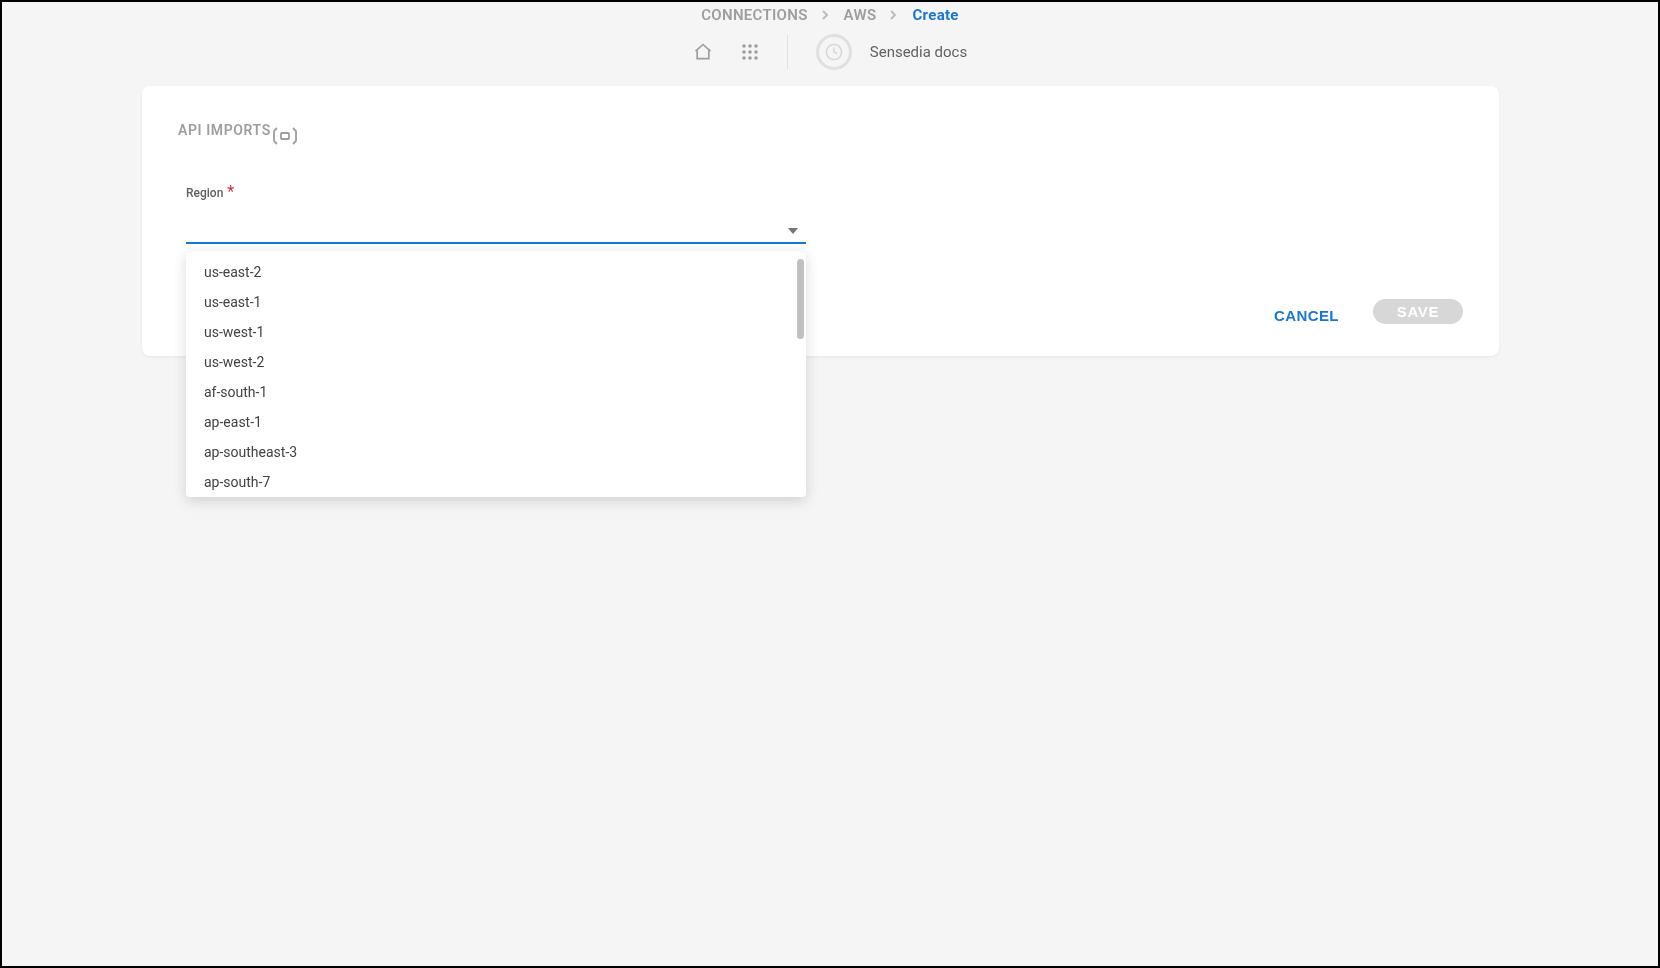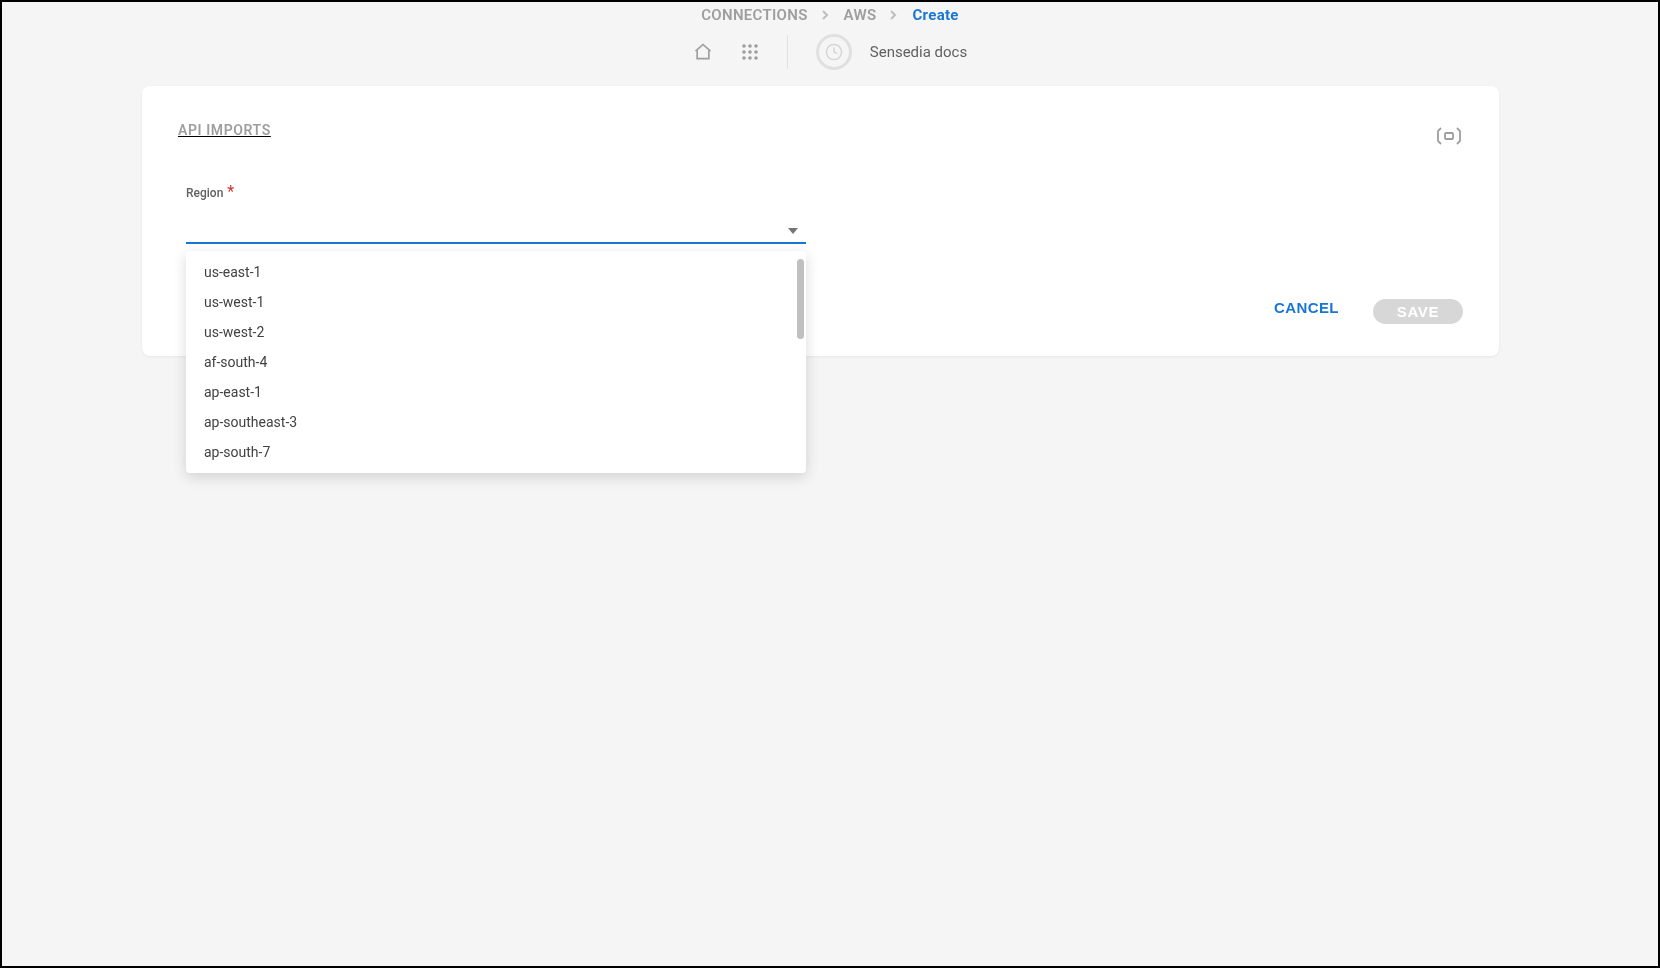--- a/index.html
+++ b/index.html
@@ -92,22 +92,20 @@
       border-radius: 8px;
       margin: 16px 159px 0 140px;
       box-shadow: 0 1px 3px rgba(0,0,0,0.06);
       padding: 36px 36px 32px 36px;
       position: relative;
       min-height: 270px;
     }
     .card-header {
       display: flex;
       align-items: flex-start;
-      justify-content: space-between;
-      text-decoration: underline;
     }
     .card-title {
       font-size: 14px;
       font-weight: 600;
       letter-spacing: 0.6px;
       color: #9e9e9e;
     }
     .api-icon {
       color: #9e9e9e;
     }
@@ -178,21 +176,21 @@
       width: 7px;
       height: 80px;
       background: #c0c0c0;
       border-radius: 4px;
     }
     .card-actions {
       position: absolute;
       right: 36px;
       bottom: 32px;
       display: flex;
-      align-items: flex-start;
+      align-items: flex-end;
       gap: 34px;
     }
     .btn-cancel {
       background: none;
       border: none;
       color: #1976d2;
       font-size: 15px;
       font-weight: 600;
       letter-spacing: 0.4px;
       cursor: pointer;
@@ -282,24 +280,25 @@
         <div class="select-field">
           <input class="select-input" type="text" autofocus="" value="" style="">
           <span class="select-caret">
             <svg width="10" height="6" viewBox="0 0 10 6">
                 <path d="M0 0 L5 6 L10 0 Z" fill="#757575"></path>
               </svg>
           </span>
 
           <div class="dropdown">
             <div class="dropdown-inner">
+              <div class="dropdown-option">us-east-2</div>
               <div class="dropdown-option">us-east-1</div>
               <div class="dropdown-option">us-west-1</div>
               <div class="dropdown-option">us-west-2</div>
-              <div class="dropdown-option">af-south-4</div>
+              <div class="dropdown-option">af-south-1</div>
               <div class="dropdown-option">ap-east-1</div>
               <div class="dropdown-option">ap-southeast-3</div>
               <div class="dropdown-option">ap-south-7</div>
               <div class="dropdown-scrollbar"></div>
             </div>
           </div>
         </div>
       </div>
     </div>
 

